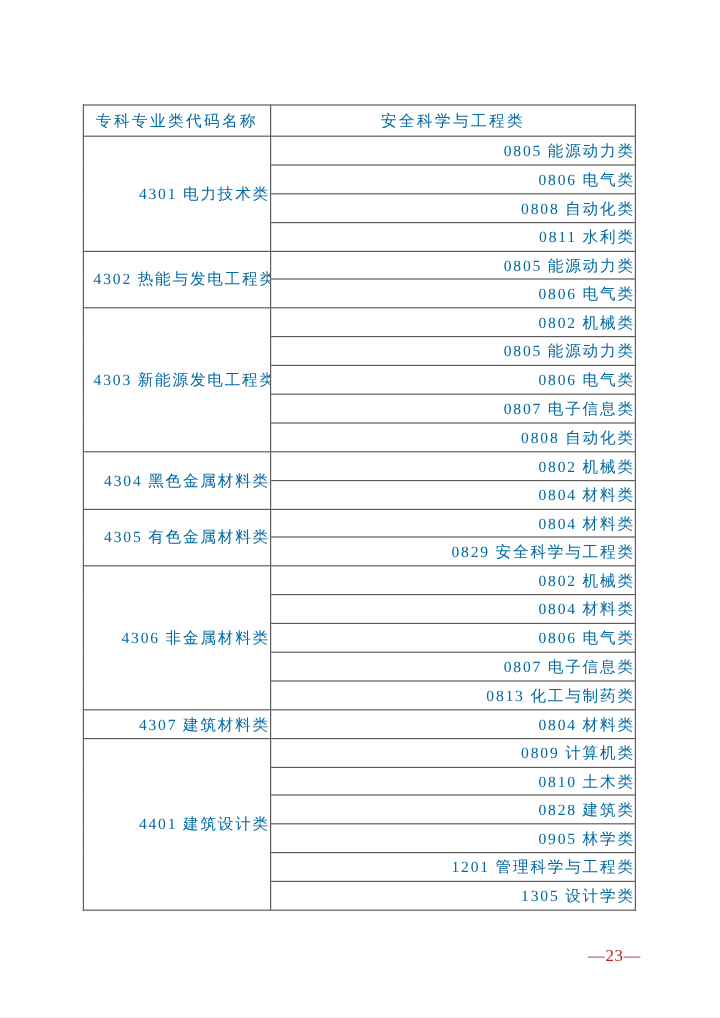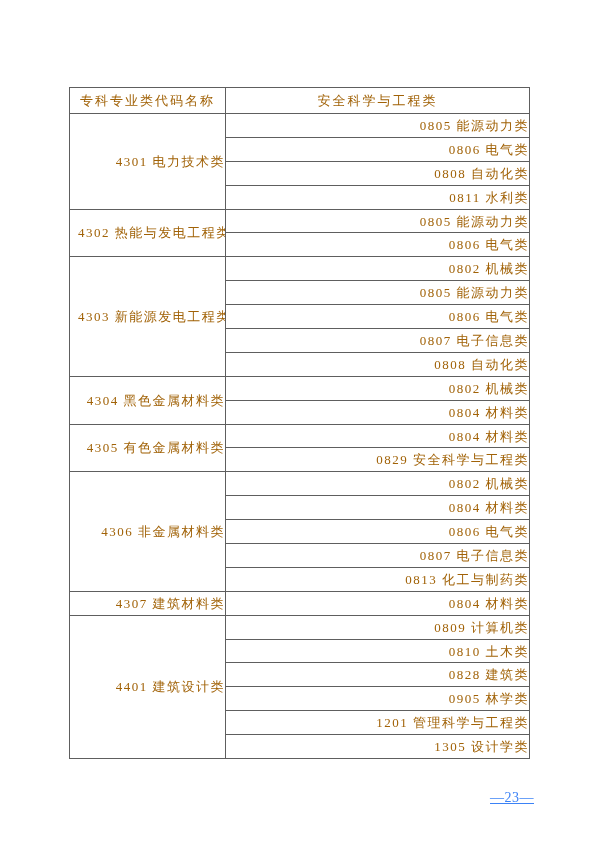--- a/index.html
+++ b/index.html
@@ -19,21 +19,21 @@
     top: 87px;
     width: 460px;
     border-collapse: collapse;
     table-layout: fixed;
   }
   .map-table th,
   .map-table td {
     border: 1px solid #5e5e5e;
     font-weight: normal;
     font-size: 13px;
-    color: #a16207;
+    color: #0369a1;
     letter-spacing: 1.5px;
     line-height: 1;
     overflow: hidden;
     white-space: nowrap;
   }
   .map-table thead tr { height: 26px; }
   .map-table tbody tr { height: 23.9px; }
   .map-table th {
     text-align: center;
     letter-spacing: 2px;
@@ -48,22 +48,21 @@
     text-align: right;
     padding-left: 8px;
     vertical-align: middle;
   }
   .page-number {
     position: absolute;
     top: 790px;
     right: 66px;
     font-size: 14px;
     letter-spacing: 0.5px;
-    color: #3b82f6;
-    text-decoration: underline;
+    color: #b91c1c;
   }
 </style>
 </head>
 <body>
 
 <div class="page">
 
   <table class="map-table">
     <colgroup>
       <col style="width:156px">

